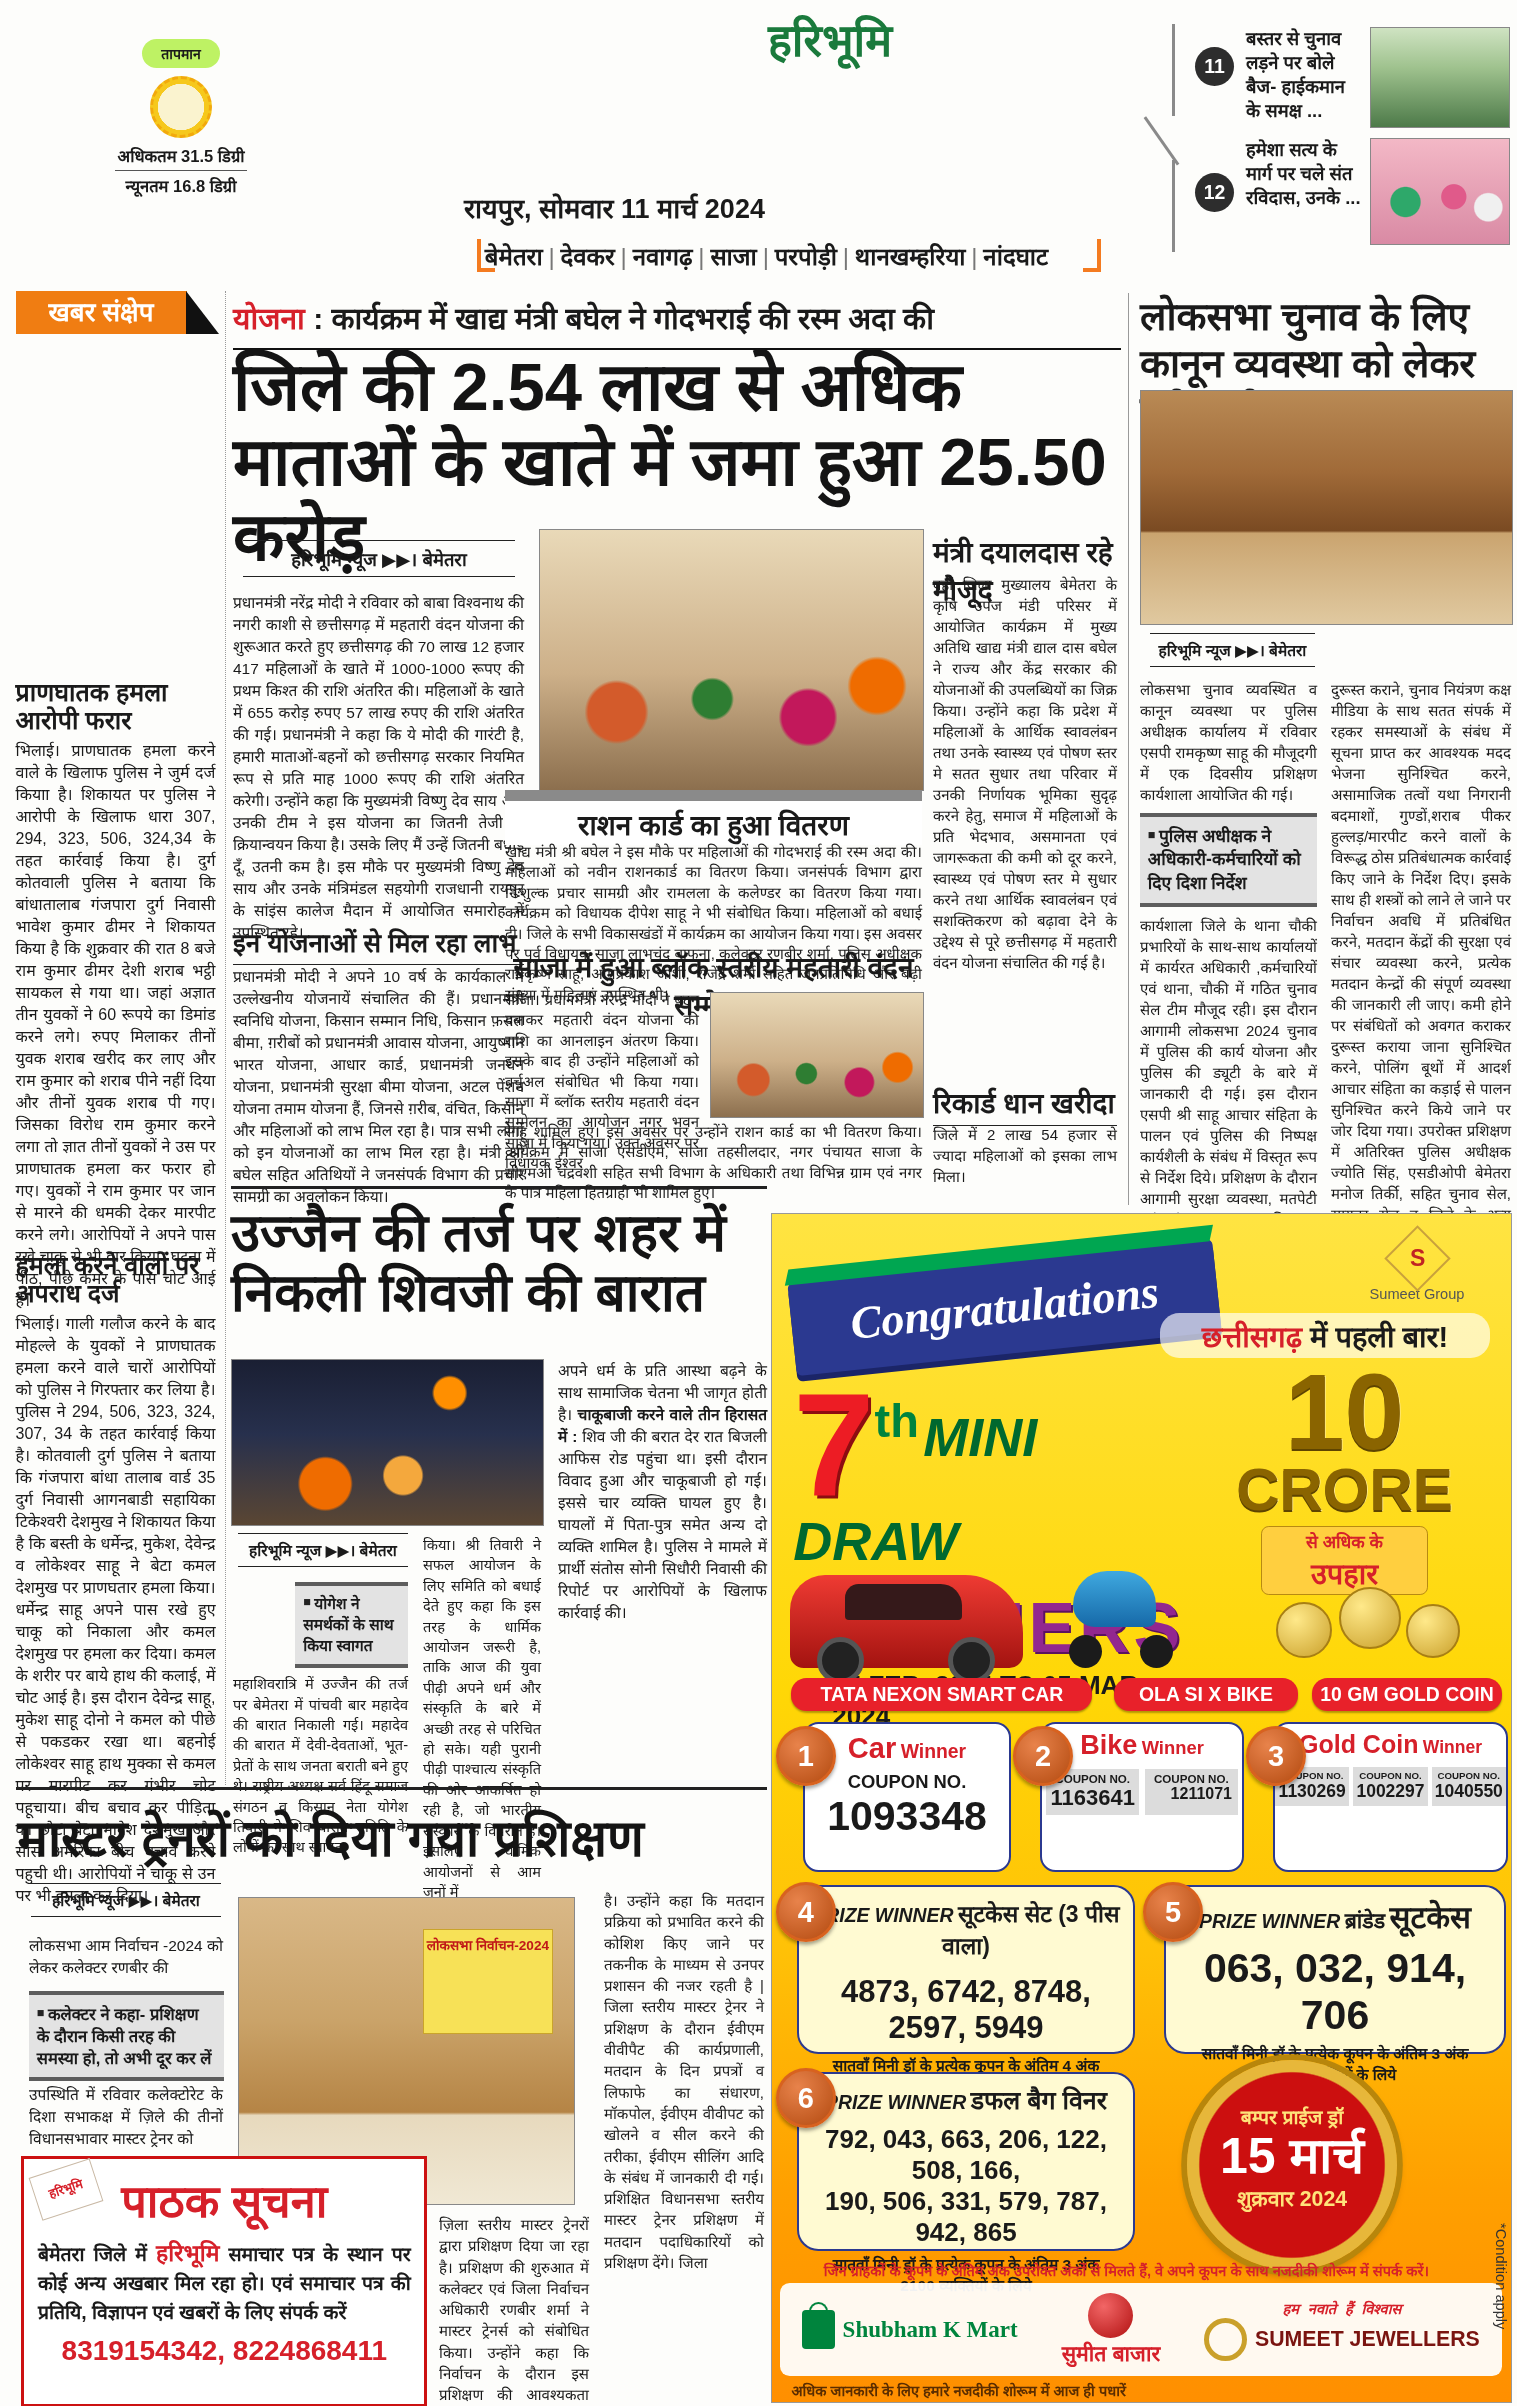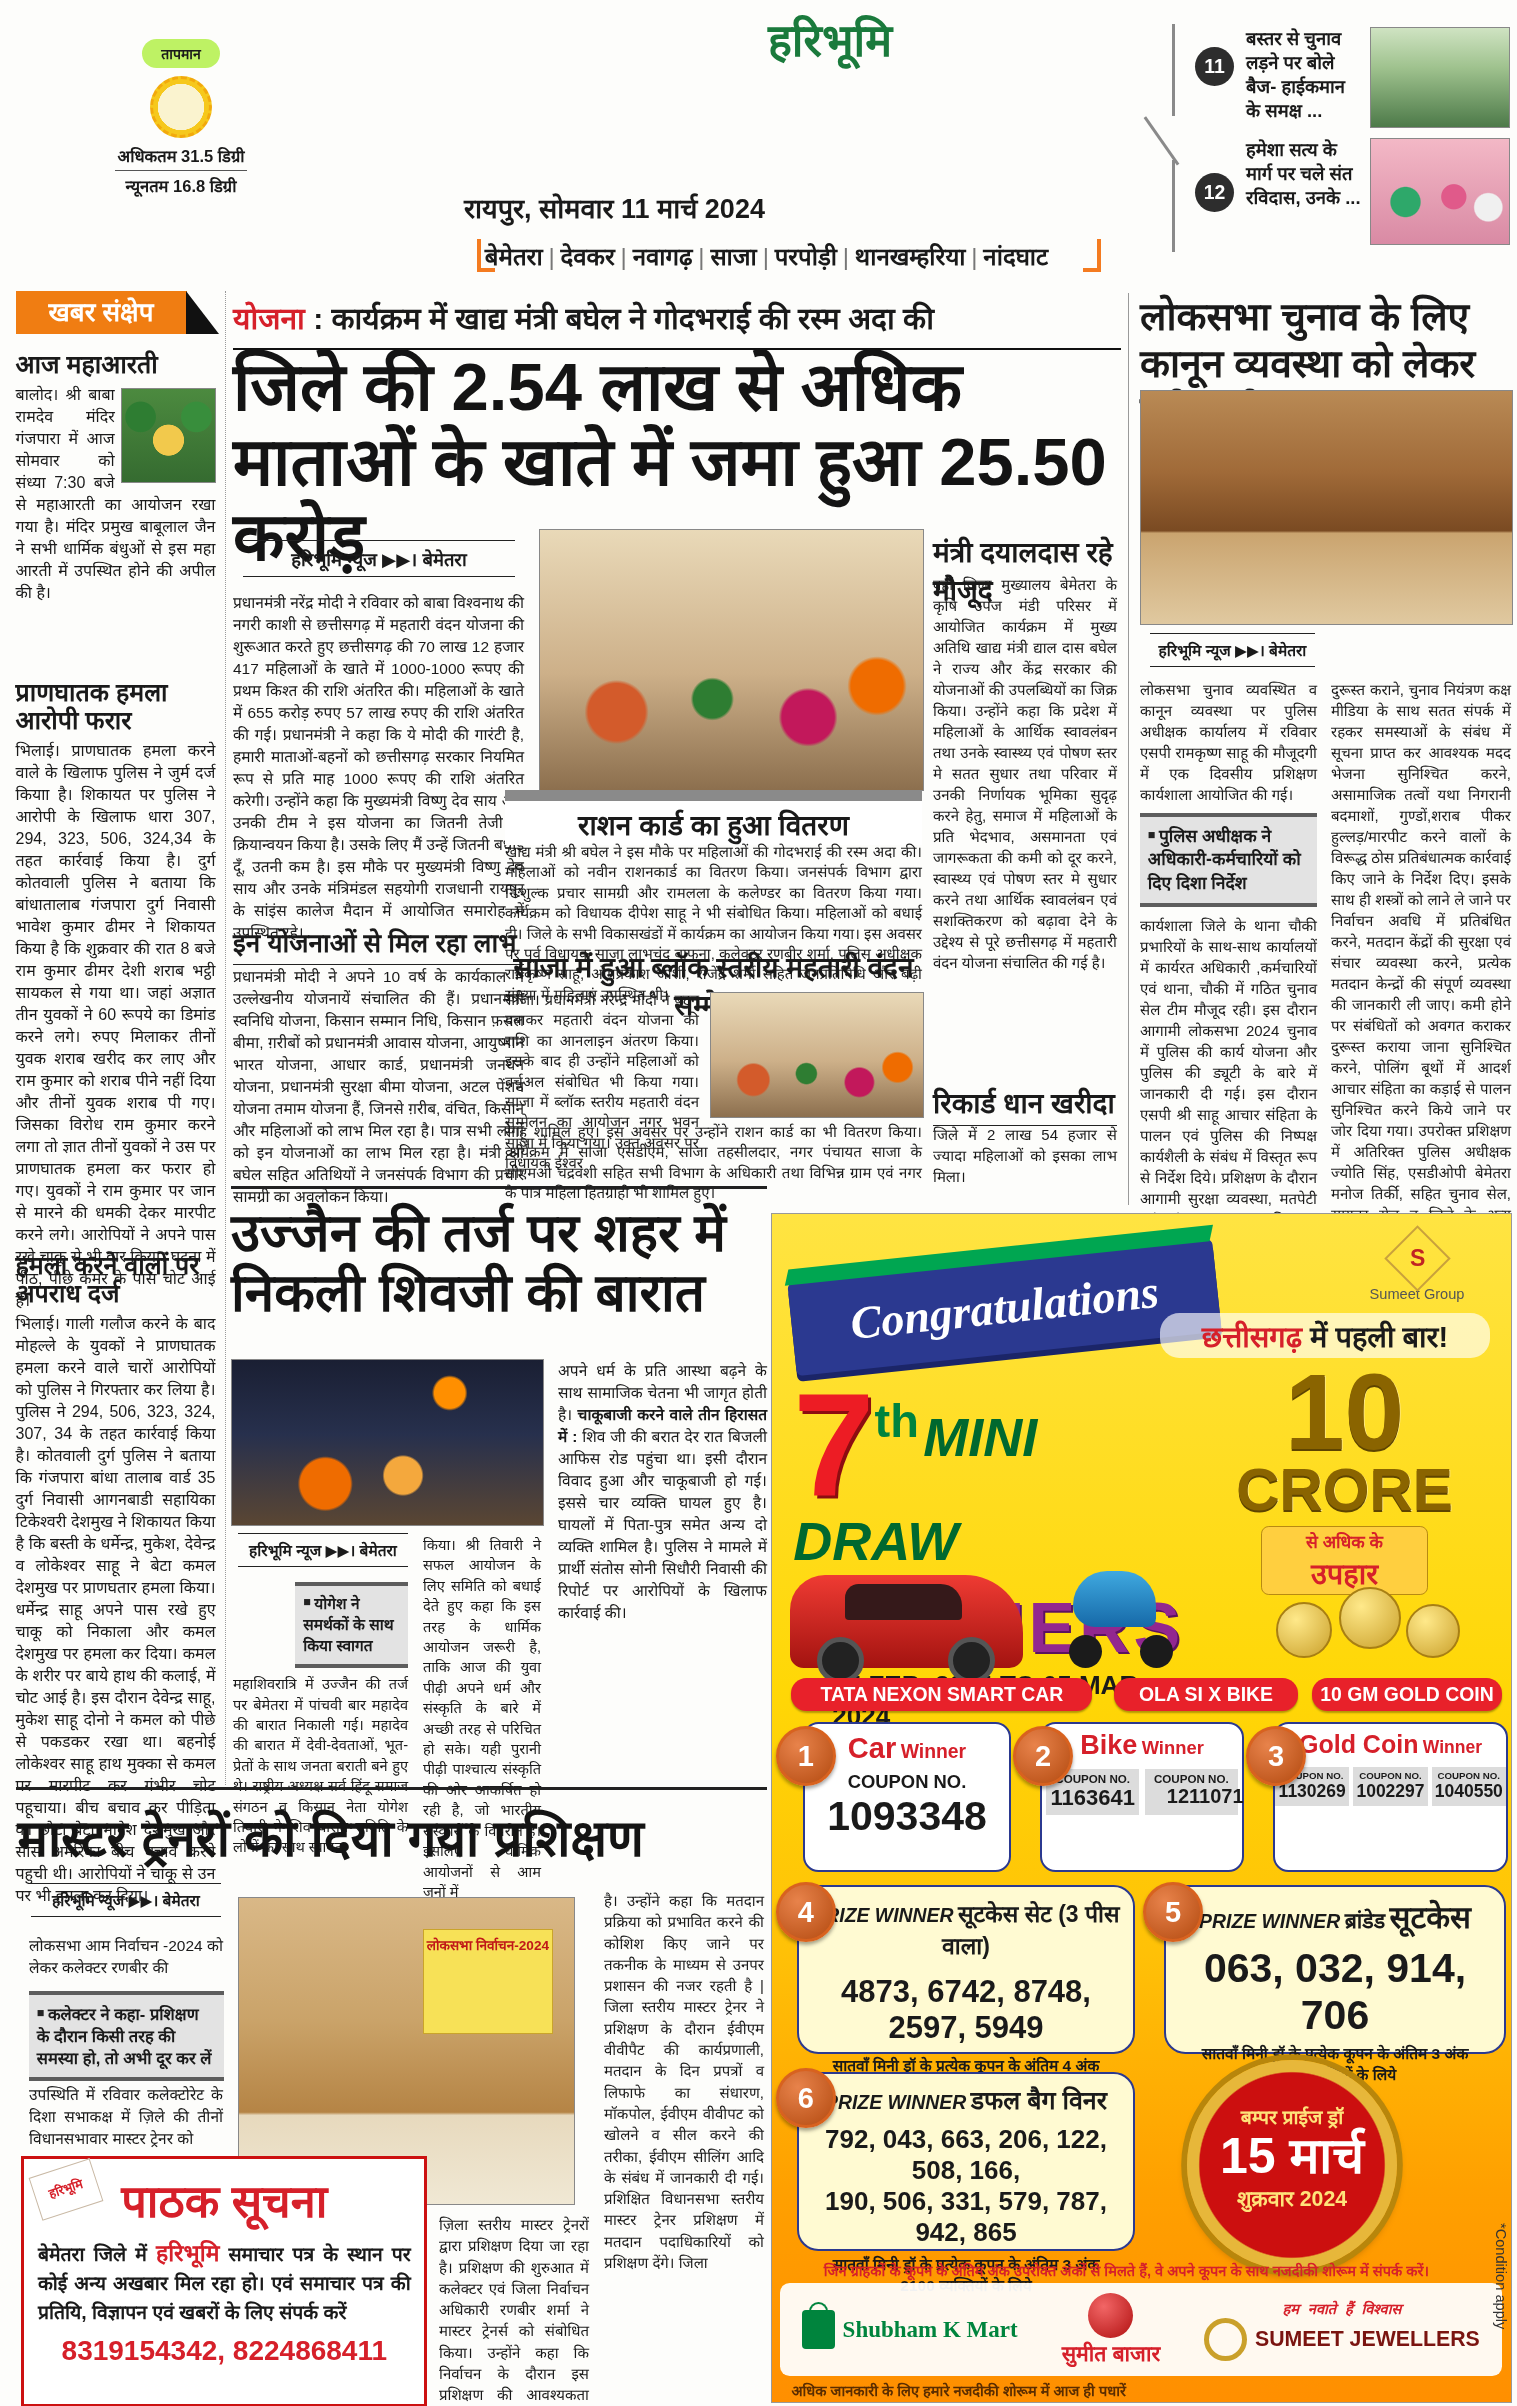--- a/index.html
+++ b/index.html
@@ -140,25 +140,20 @@
   <div class="photo ph-banner" style="left:1370px;top:27px;width:138px;height:99px;"></div>
 
   <div class="abs brief-num" style="left:1195px;top:173px;">12</div>
   <div class="abs brief-txt" style="left:1246px;top:138px;width:118px;">हमेशा सत्य के मार्ग पर चले संत रविदास, उनके ...</div>
   <div class="photo ph-pink" style="left:1370px;top:138px;width:138px;height:105px;"></div>
 
   <div class="abs" id="sb-head">खबर संक्षेप</div>
   <div class="abs" id="sb-tri"></div>
   <div class="abs dotted-v" style="left:225px;top:291px;height:1494px;"></div>
 
-  <div class="abs" style="left:15.5px;top:351px;width:200px;">
-    <div class="sb-title">आज महाआरती</div>
-    <div class="photo ph-deity" style="position:relative;float:right;width:93px;height:93px;margin:3.9px 0 3.9px 5.8px;"></div>
-    <div class="sb-body just">बालोद। श्री बाबा रामदेव मंदिर गंजपारा में आज सोमवार को संध्या 7:30 बजे से महाआरती का आयोजन रखा गया है। मंदिर प्रमुख बाबूलाल जैन ने सभी धार्मिक बंधुओं से इस महा आरती में उपस्थित होने की अपील की है।</div>
-  </div>
 
   <div class="abs" style="left:15.5px;top:679px;width:200px;">
     <div class="sb-title">प्राणघातक हमला आरोपी फरार</div>
     <div class="sb-body just">भिलाई। प्राणघातक हमला करने वाले के खिलाफ पुलिस ने जुर्म दर्ज कियाा है। शिकायत पर पुलिस ने आरोपी के खिलाफ धारा 307, 294, 323, 506, 324,34 के तहत कार्रवाई किया है। दुर्ग कोतवाली पुलिस ने बताया कि बांधातालाब गंजपारा दुर्ग निवासी भावेश कुमार ढीमर ने शिकायत किया है कि शुक्रवार की रात 8 बजे राम कुमार ढीमर देशी शराब भट्ठी सायकल से गया था। जहां अज्ञात तीन युवकों ने 60 रूपये का डिमांड करने लगे। रुपए मिलाकर तीनों युवक शराब खरीद कर लाए और राम कुमार को शराब पीने नहीं दिया और तीनों युवक शराब पी गए। जिसका विरोध राम कुमार करने लगा तो ज्ञात तीनों युवकों ने उस पर प्राणघातक हमला कर फरार हो गए। युवकों ने राम कुमार पर जान से मारने की धमकी देकर मारपीट करने लगे। आरोपियों ने अपने पास रखे चाकू से भी वार किया। घटना में पीठ, पीछे कमर के पास चोट आई है।</div>
   </div>
 
   <div class="abs" style="left:15.5px;top:1252px;width:200px;">
     <div class="sb-title">हमला करने वालों पर अपराध दर्ज</div>
     <div class="sb-body just">भिलाई। गाली गलौज करने के बाद मोहल्ले के युवकों ने प्राणघातक हमला करने वाले चारों आरोपियों को पुलिस ने गिरफ्तार कर लिया है। पुलिस ने 294, 506, 323, 324, 307, 34 के तहत कार्रवाई किया है। कोतवाली दुर्ग पुलिस ने बताया कि गंजपारा बांधा तालाब वार्ड 35 दुर्ग निवासी आगनबाडी सहायिका टिकेश्वरी देशमुख ने शिकायत किया है कि बस्ती के धर्मेन्द्र, मुकेश, देवेन्द्र व लोकेश्वर साहू ने बेटा कमल देशमुख पर प्राणघतार हमला किया। धर्मेन्द्र साहू अपने पास रखे हुए चाकू को निकाला और कमल देशमुख पर हमला कर दिया। कमल के शरीर पर बाये हाथ की कलाई, में चोट आई है। इस दौरान देवेन्द्र साहू, मुकेश साहू दोनो ने कमल को पीछे से पकडकर रखा था। बहनोई लोकेश्वर साहू हाथ मुक्का से कमल पर मारपीट कर गंभीर चोट पहूचाया। बीच बचाव कर पीड़िता का छोटा बेटा भावेश देशमुख और सास अमरिका बीच बचाव करने पहुची थी। आरोपियों ने चाकू से उन पर भी हमला कर दिया।</div>
   </div>
@@ -314,21 +309,21 @@
     <div class="win-box" style="left:268px;top:508px;width:200px;height:146px;text-align:center;">
       <div style="margin-top:5.8px;"><span class="red b" style="font-size:27px;">Bike</span>
       <span class="red b" style="font-size:18.4px;">Winner</span></div>
       <div style="display:flex;gap:5.8px;justify-content:center;margin-top:7.8px;">
         <div class="coupon-panel" style="width:89px;">
           <div class="b" style="font-size:11.6px;">COUPON NO.</div>
           <div class="b" style="font-size:22px;">1163641</div>
         </div>
         <div class="coupon-panel" style="width:89px;">
           <div class="b" style="font-size:11.6px;">COUPON NO.</div>
-          <div class="b" style="font-size:20px;margin-left:20px;">1211071</div>
+          <div class="b" style="font-size:16px;margin-left:20px;">1211071</div>
         </div>
       </div>
     </div>
 
     <div class="rosette" style="left:474px;top:512px;">3</div>
     <div class="win-box" style="left:501px;top:508px;width:231px;height:146px;text-align:center;">
       <div style="margin-top:5.8px;"><span class="red b" style="font-size:25px;">Gold Coin</span>
       <span class="red b" style="font-size:17.5px;">Winner</span></div>
       <div style="display:flex;gap:3.9px;justify-content:center;margin-top:7.8px;">
         <div class="coupon-panel" style="width:72px;">

